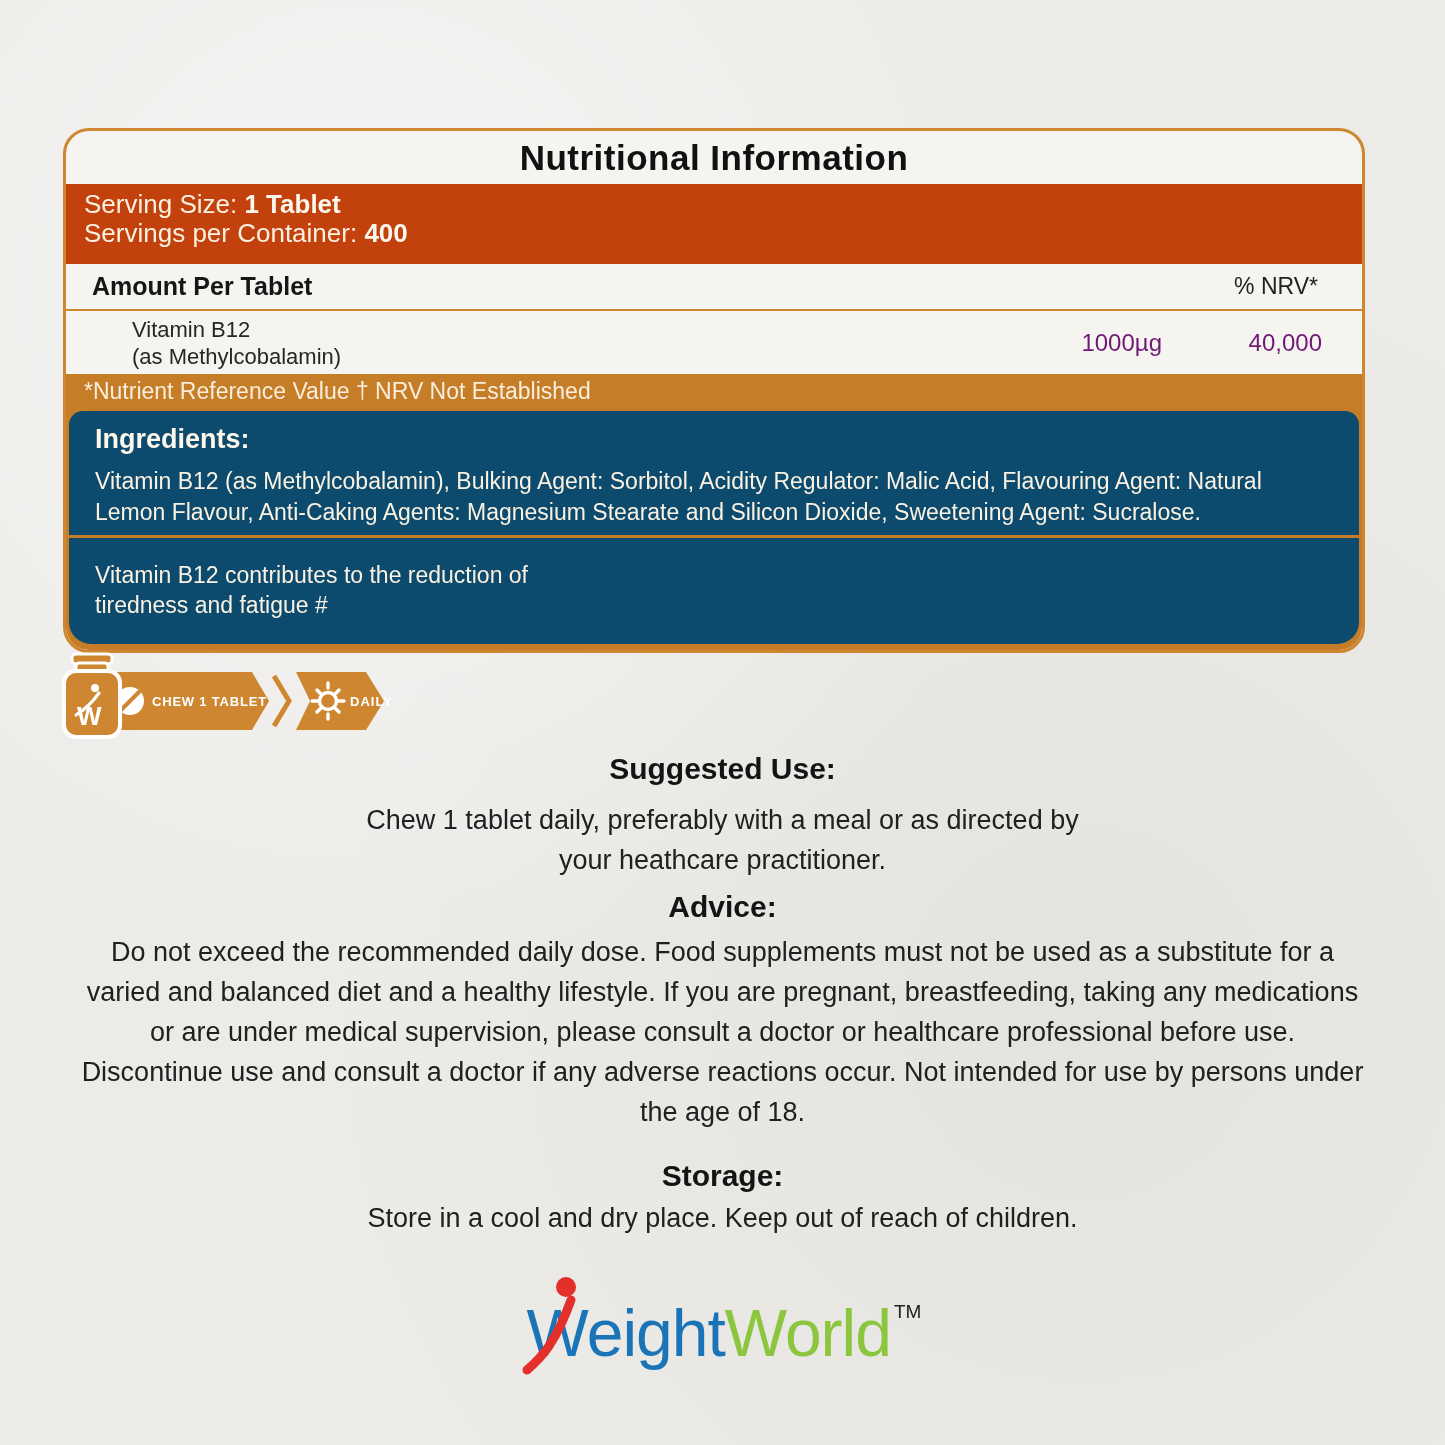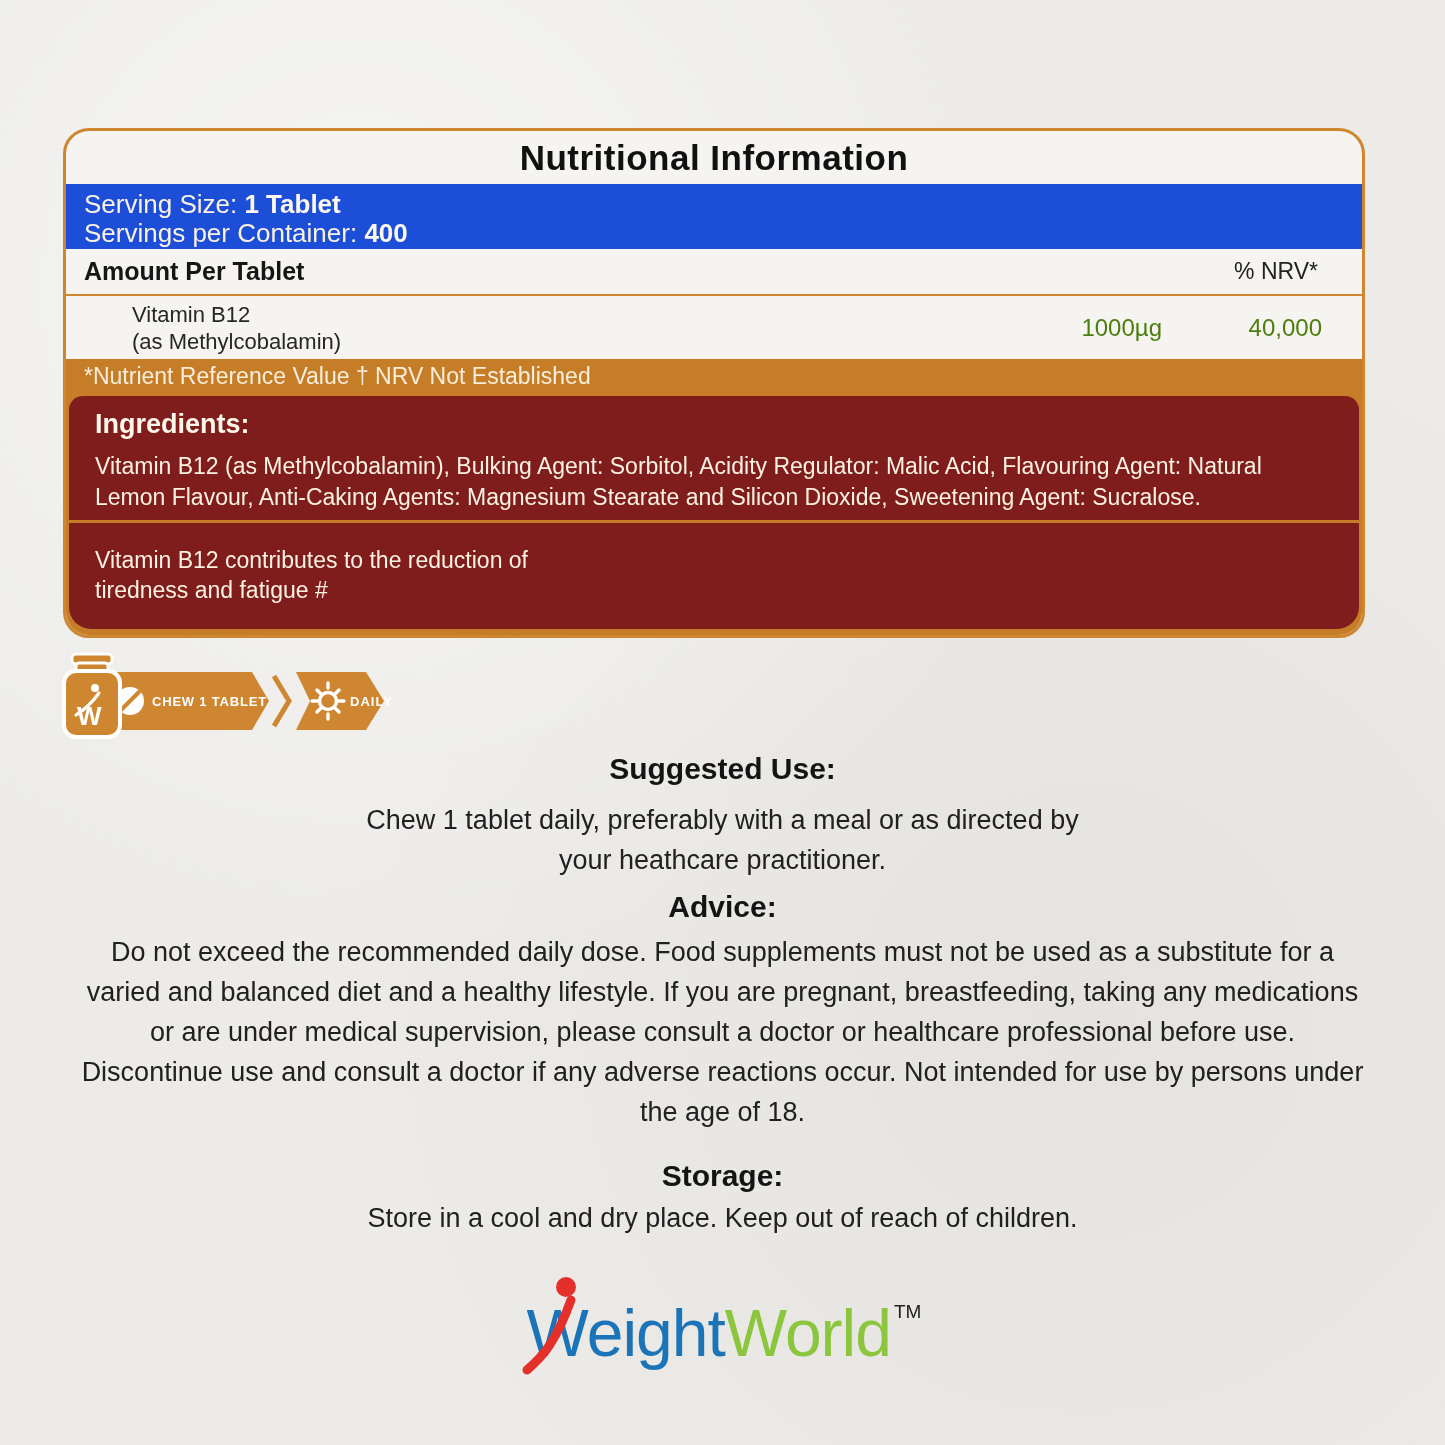--- a/index.html
+++ b/index.html
@@ -21,48 +21,48 @@
   .card {
     position:absolute; left:63px; top:128px; width:1302px;
     border:3px solid #ce8730; border-radius:26px; overflow:hidden;
     background:#f5f4f1;
   }
   .card-title {
     height:53px; display:flex; align-items:center; justify-content:center;
     font-size:35px; font-weight:bold; letter-spacing:.5px; color:#111;
   }
   .band-serving {
-    background:#1d4ed8; color:#faf1e1;
-    padding:6px 18px 8px; height:65px;
+    background:#c2410c; color:#faf1e1;
+    padding:6px 18px 8px; height:80px;
     font-size:26px; line-height:29px;
   }
   .band-serving b { font-weight:bold; color:#fdf8ee; }
   .row-amount {
     height:47px; display:flex; align-items:center; justify-content:space-between;
-    padding:0 44px 0 18px; border-bottom:2px solid #ce8730;
+    padding:0 44px 0 26px; border-bottom:2px solid #ce8730;
   }
   .row-amount .amt-label { font-size:25px; font-weight:bold; color:#161616; }
   .row-amount .nrv-label { font-size:23px; color:#222; }
   .row-nutrient {
     height:63px; display:flex; align-items:center; justify-content:space-between;
     padding:0 40px 0 18px;
   }
   .row-nutrient .nname { font-size:22px; line-height:27px; color:#262626;margin-left:48px; }
-  .row-nutrient .vals { display:flex; font-size:24px; color:#4d7c0f; }
+  .row-nutrient .vals { display:flex; font-size:24px; color:#701a75; }
   .row-nutrient .vals .amt { width:170px; text-align:right; }
   .row-nutrient .vals .nrv { width:160px; text-align:right; }
   .band-footnote {
     background:#c67d28; color:#f8eedb;
     height:35px; line-height:34px; padding:0 18px; font-size:23px;
   }
   .tail {
     background:#c67d28; padding:2px 3px 6px;
   }
   .panel-light {
-    background:#7f1d1d; color:#fbf2e2;
+    background:#0c4a6e; color:#fbf2e2;
     border-radius:14px 14px 22px 22px; overflow:hidden;
   }
   .ingredients { padding:13px 26px 7px; }
   .ingredients .ing-heading { font-size:27px; font-weight:bold; color:#fdf7ec; margin-bottom:11px; }
   .ingredients p { font-size:23px; line-height:31px; }
   .panel-divider { height:3px; background:#c67d28; }
   .claims { padding:22px 26px 24px; font-size:23px; line-height:30px; }
 
   
   .badges { position:absolute; left:56px; top:652px; width:340px; height:92px; }

